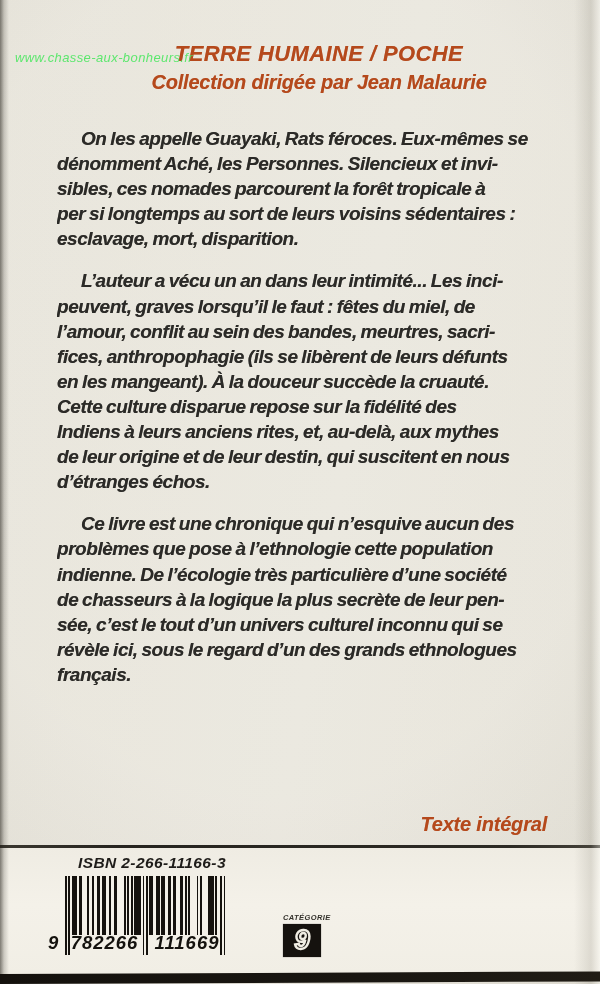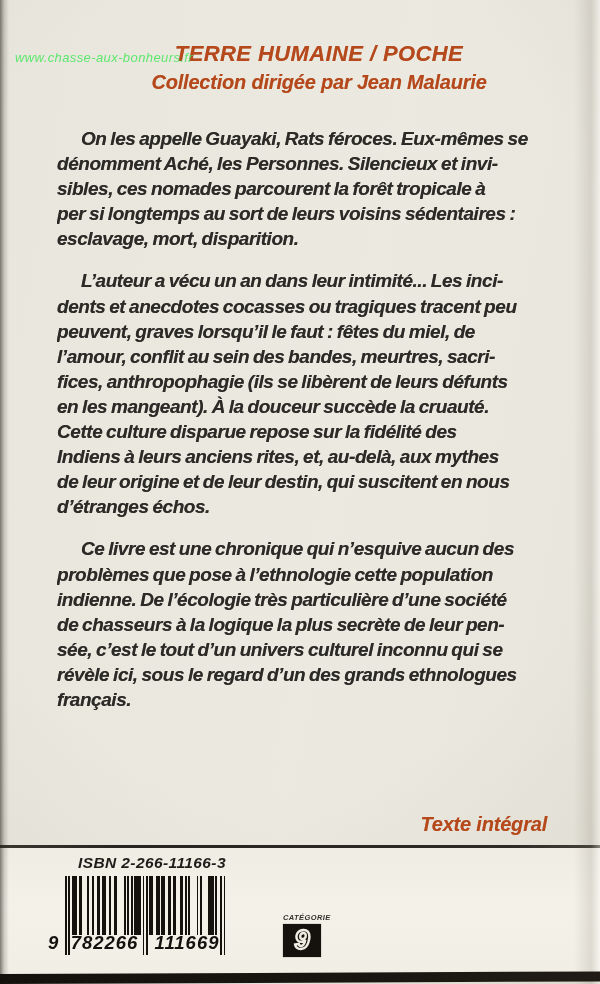--- a/index.html
+++ b/index.html
@@ -141,21 +141,20 @@
   <div class="blurb">
       <div class="para">
         <div class="line first">On les appelle Guayaki, Rats féroces. Eux-mêmes se</div>
         <div class="line">dénomment Aché, les Personnes. Silencieux et invi-</div>
         <div class="line">sibles, ces nomades parcourent la forêt tropicale à</div>
         <div class="line">per si longtemps au sort de leurs voisins sédentaires :</div>
         <div class="line last">esclavage, mort, disparition.</div>
       </div>
       <div class="para">
         <div class="line first">L’auteur a vécu un an dans leur intimité... Les inci-</div>
-        <div class="line">dents et anecdotes cocasses ou tragiques tracent peu</div>
         <div class="line">peuvent, graves lorsqu’il le faut : fêtes du miel, de</div>
         <div class="line">l’amour, conflit au sein des bandes, meurtres, sacri-</div>
         <div class="line">fices, anthropophagie (ils se libèrent de leurs défunts</div>
         <div class="line">en les mangeant). À la douceur succède la cruauté.</div>
         <div class="line">Cette culture disparue repose sur la fidélité des</div>
         <div class="line">Indiens à leurs anciens rites, et, au-delà, aux mythes</div>
         <div class="line">de leur origine et de leur destin, qui suscitent en nous</div>
         <div class="line last">d’étranges échos.</div>
       </div>
       <div class="para">

